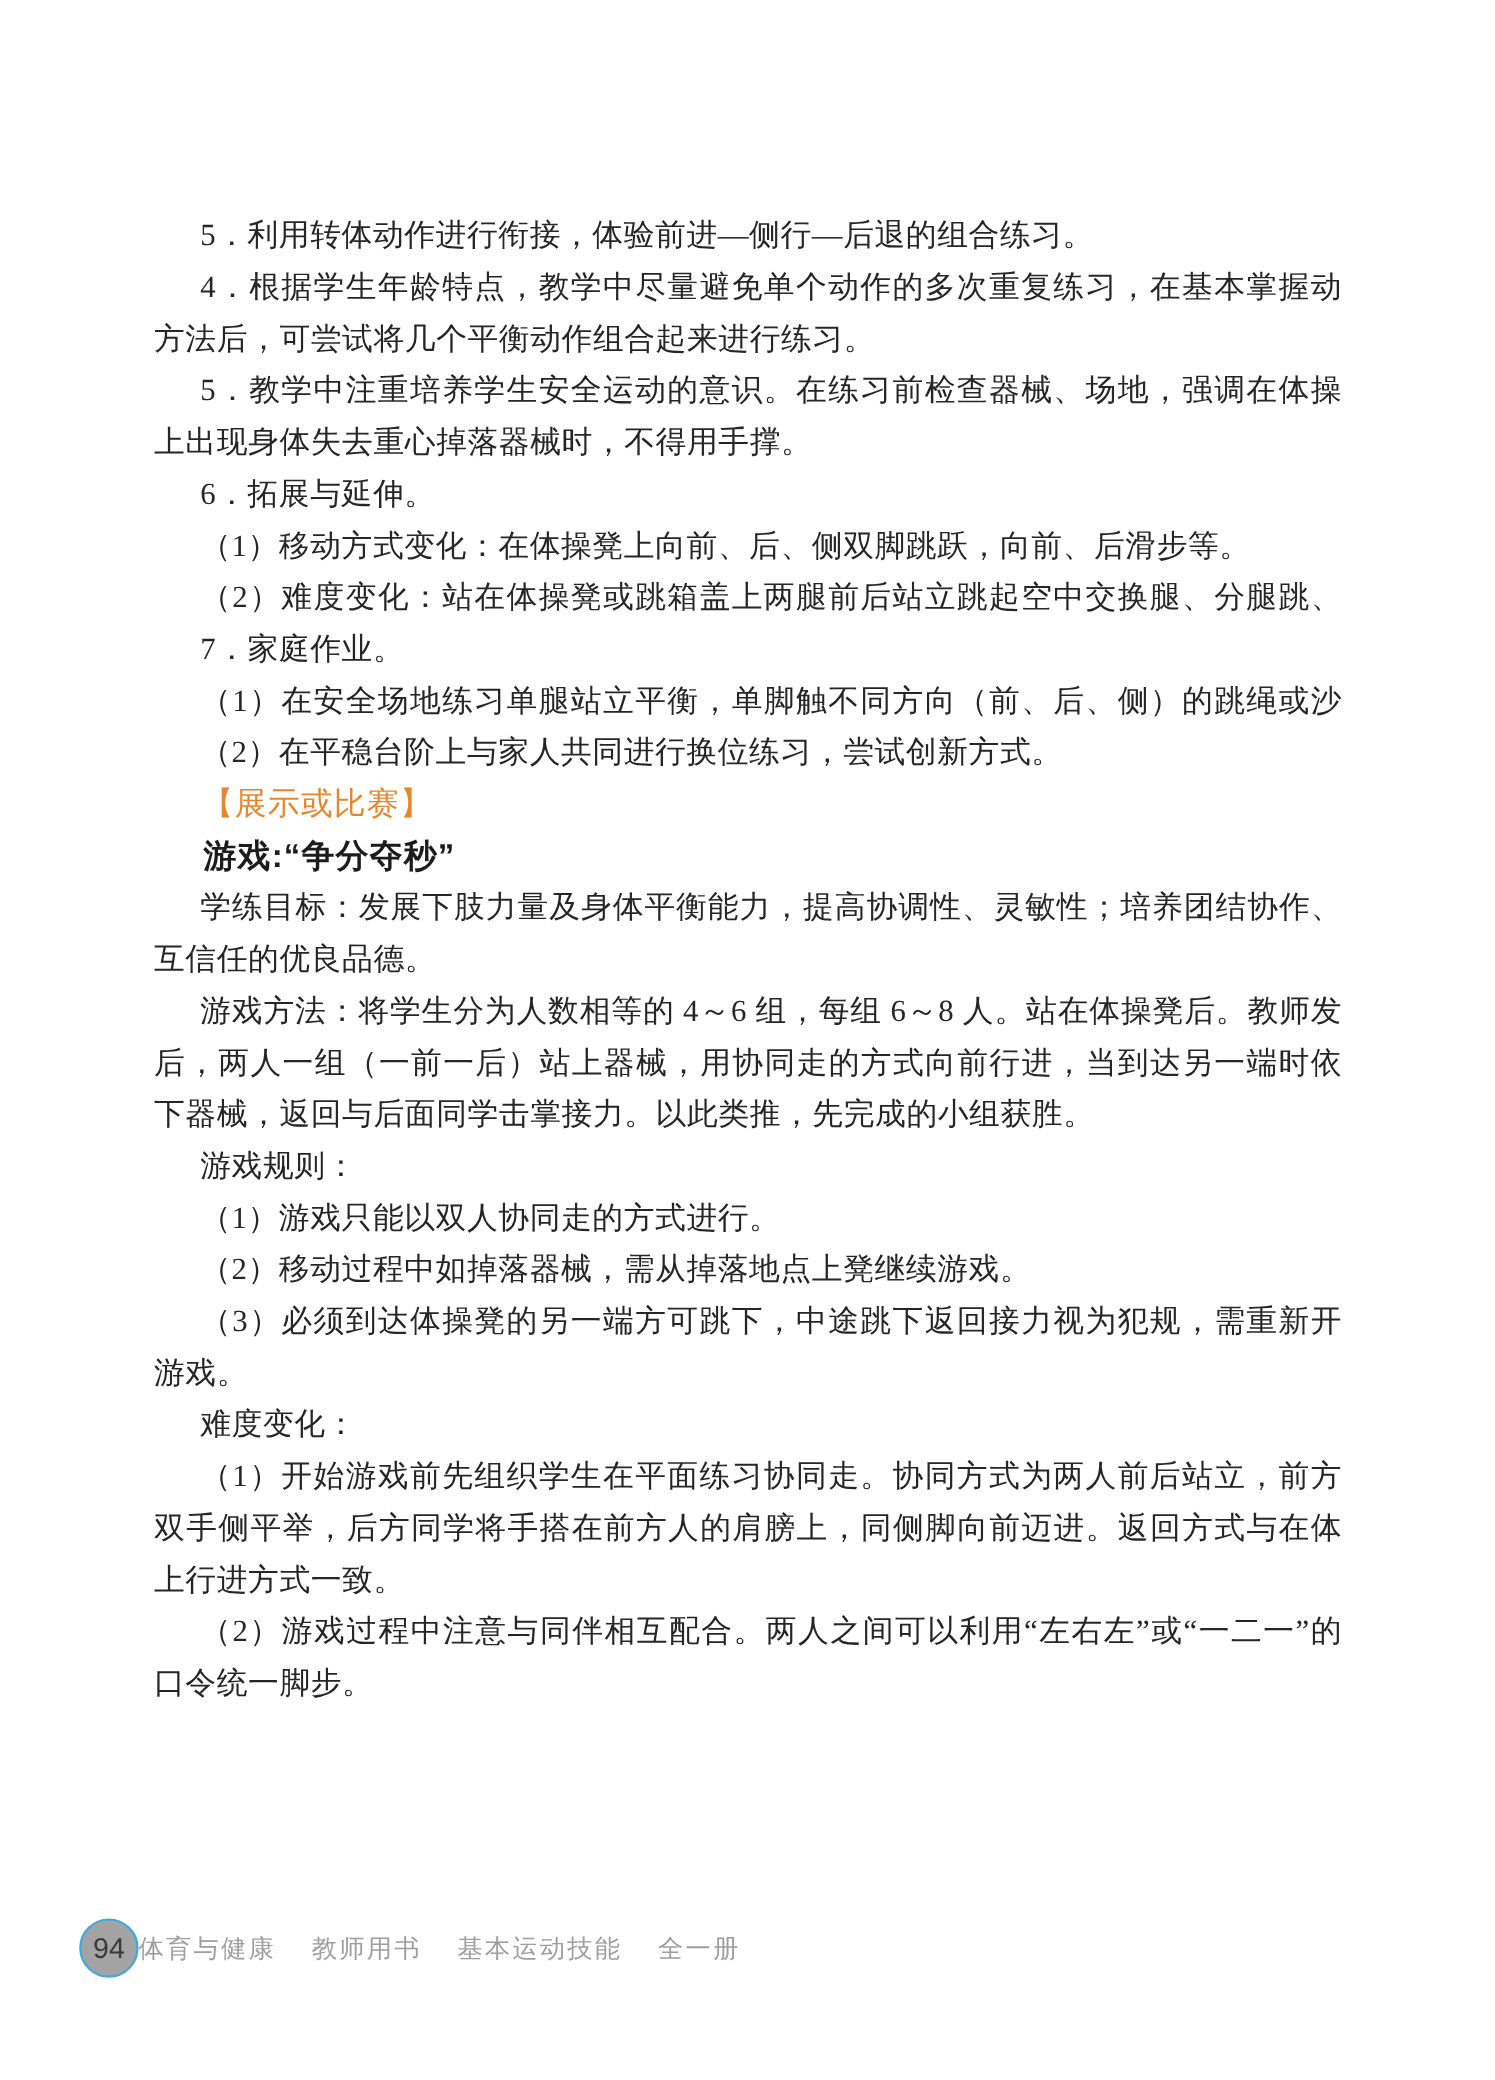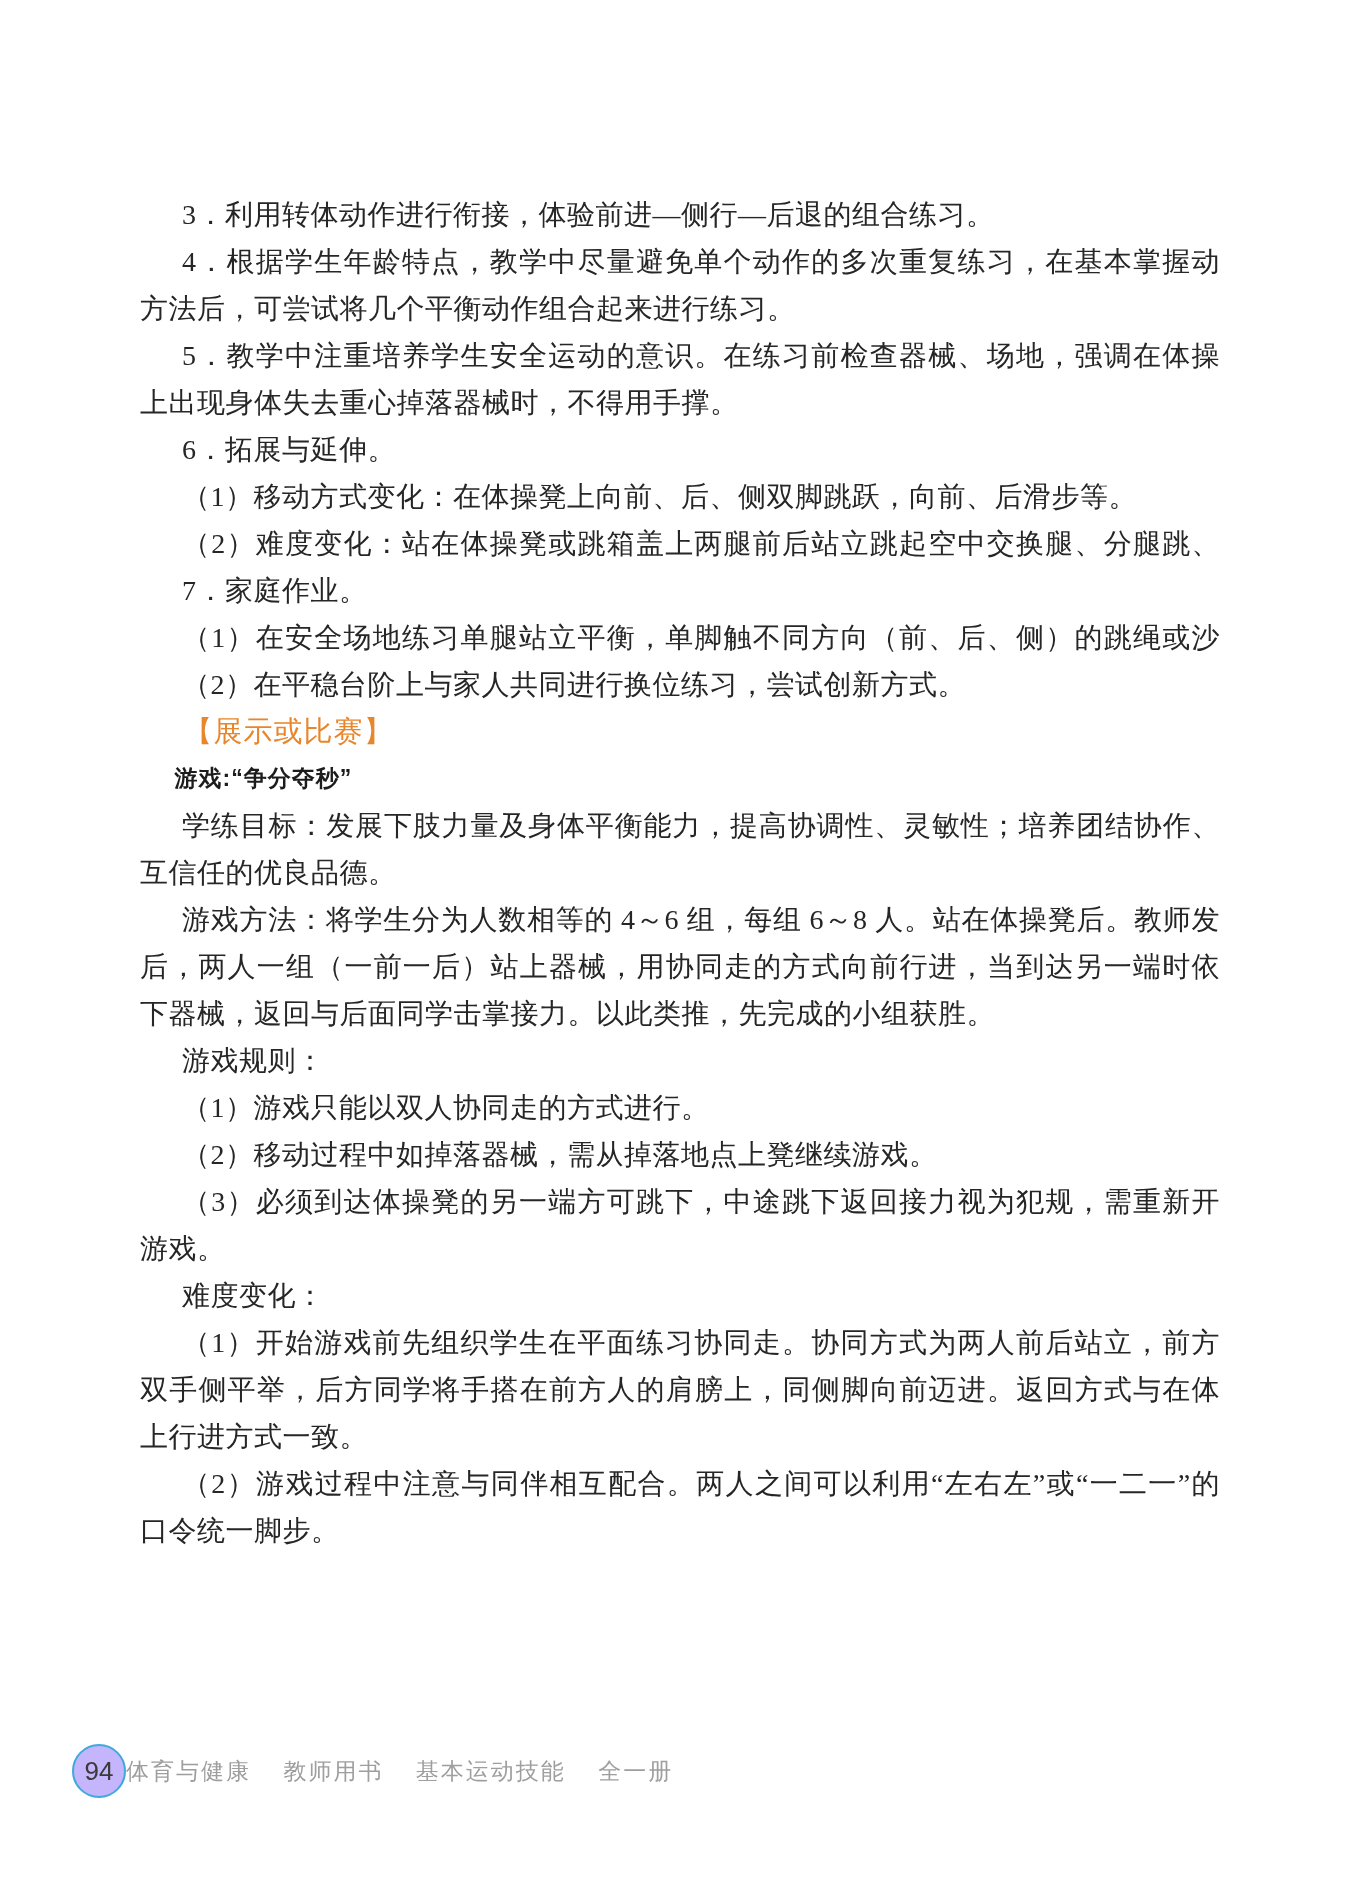--- a/index.html
+++ b/index.html
@@ -31,21 +31,21 @@
   .ln.hdr {
     font-family: "Liberation Sans", "DejaVu Sans", sans-serif;
     font-weight: 400;
     font-size: 29px;
     color: var(--accent-orange, #E8862C);
     letter-spacing: 1px;
   }
   .ln.ttl {
     font-family: "Liberation Sans", "DejaVu Sans", sans-serif;
     font-weight: 700;
-    font-size: 23px;
+    font-size: 30px;
     color: #1c1c1c;
     letter-spacing: 1px;
   }
   .footer {
     position: absolute;
     left: 72px;
     top: 1744px;
     display: flex;
     align-items: center;
     font-family: "Liberation Sans", "DejaVu Sans", sans-serif;
@@ -54,39 +54,39 @@
     width: 54px;
     height: 54px;
     border: 2px solid var(--badge-blue, #3FA9DC);
     border-radius: 50%;
     box-sizing: border-box;
     display: flex;
     align-items: center;
     justify-content: center;
     font-size: 26px;
     color: #3a3a3a;
-    background: #c4b5fd;
+    background: #a3a3a3;
     flex: 0 0 auto;
   }
   .footer-text {
     font-size: 23px;
     color: var(--footer-gray, #9E9E9E);
     letter-spacing: 2px;
     white-space: nowrap;
   }
   .footer-text span { margin-right: 24px; }
   .footer-text span:last-child { margin-right: 0; }
 </style>
 </head>
 <body>
 
 <div class="page">
 
   <div class="doc">
-    <div class="ln ind">3．利用转体动作进行衔接，体验前进—侧行—后退的组合练习。</div>
+    <div class="ln ind">5．利用转体动作进行衔接，体验前进—侧行—后退的组合练习。</div>
     <div class="ln ind fill">4．根据学生年龄特点，教学中尽量避免单个动作的多次重复练习，在基本掌握动作</div>
     <div class="ln">方法后，可尝试将几个平衡动作组合起来进行练习。</div>
     <div class="ln ind fill">5．教学中注重培养学生安全运动的意识。在练习前检查器械、场地，强调在体操凳</div>
     <div class="ln">上出现身体失去重心掉落器械时，不得用手撑。</div>
     <div class="ln ind">6．拓展与延伸。</div>
     <div class="ln ind">（1）移动方式变化：在体操凳上向前、后、侧双脚跳跃，向前、后滑步等。</div>
     <div class="ln ind fill">（2）难度变化：站在体操凳或跳箱盖上两腿前后站立跳起空中交换腿、分腿跳、跳转</div>
     <div class="ln ind">7．家庭作业。</div>
     <div class="ln ind">（1）在安全场地练习单腿站立平衡，单脚触不同方向（前、后、侧）的跳绳或沙包。</div>
     <div class="ln ind">（2）在平稳台阶上与家人共同进行换位练习，尝试创新方式。</div>

